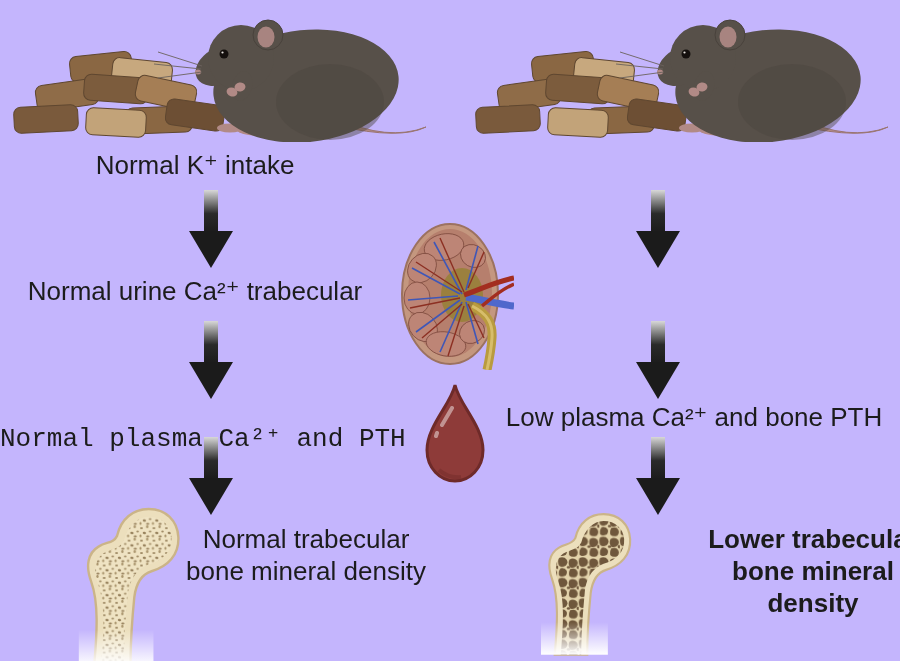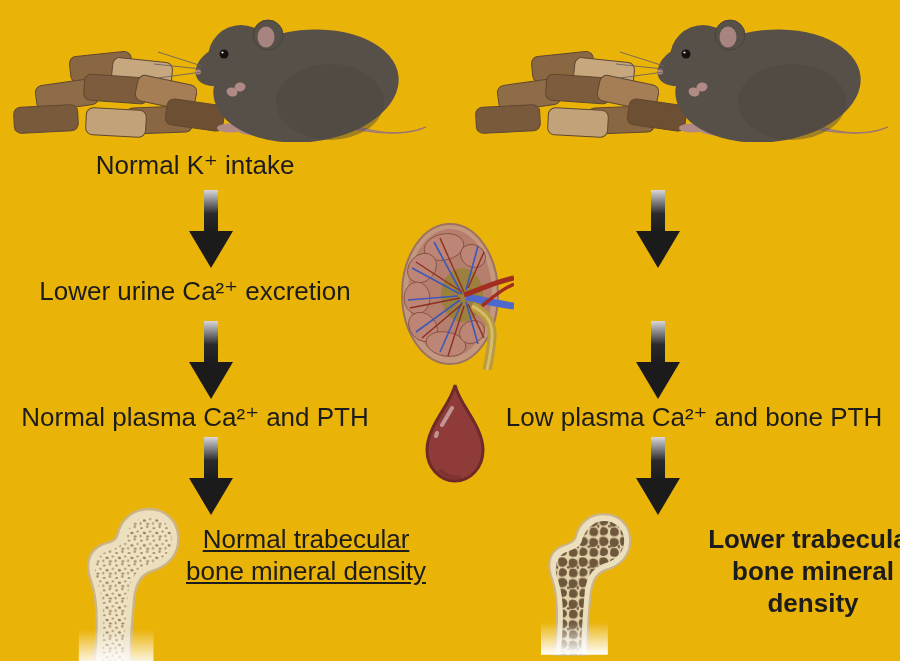--- a/index.html
+++ b/index.html
@@ -1,17 +1,17 @@
 <!DOCTYPE html>
 <html><head>
 <meta charset="utf-8">
 <style>
   html,body{margin:0;padding:0;background:#ffffff;}
   .canvas{
-    position:relative;width:900px;height:661px;background:#eab308;
+    position:relative;width:900px;height:661px;background:#c4b5fd;
     overflow:hidden;font-family:"Liberation Sans","DejaVu Sans",sans-serif;
     color:#1c1c1c;
   }
   .abs{position:absolute;}
   .label{
     position:absolute;font-size:26px;line-height:30px;text-align:center;
     color:#1c1c1c;white-space:nowrap;
   }
   .label.two-line{white-space:pre-line;line-height:32px;}
   svg{display:block;}
@@ -94,26 +94,26 @@
         </g>
         <ellipse cx="234" cy="80" rx="10" ry="15" fill="#575049" transform="rotate(14 234 80)"></ellipse>
         <ellipse cx="224" cy="86" rx="5.5" ry="4.5" fill="#b18a86" transform="rotate(18 224 86)"></ellipse>
         <ellipse cx="232" cy="81" rx="5.5" ry="4.5" fill="#b18a86" transform="rotate(-10 232 81)"></ellipse>
       </g>
     </svg>
   </div>
 
   <div class="label" style="left:5px;top:150px;width:380px;">Normal K⁺ intake</div>
 
-  <div class="label" style="left:0px;top:276px;width:390px;">Lower urine Ca²⁺ excretion</div>
-
-  <div class="label" style="left:0px;top:402px;width:390px;">Normal plasma Ca²⁺ and PTH</div>
+  <div class="label" style="left:0px;top:276px;width:390px;">Normal urine Ca²⁺ trabecular</div>
+
+  <div class="label" style="left:0px;top:424px;width:390px;font-family:Liberation Mono, monospace;">Normal plasma Ca²⁺ and PTH</div>
   <div class="label" style="left:499px;top:402px;width:390px;">Low plasma Ca²⁺ and bone PTH</div>
 
-  <div class="label two-line" style="left:181px;top:523px;width:250px;text-decoration:underline;">Normal trabecular
+  <div class="label two-line" style="left:181px;top:523px;width:250px;">Normal trabecular
 bone mineral density</div>
   <div class="label two-line" style="left:688px;top:523px;width:250px;font-weight:bold;">Lower trabecular
 bone mineral density</div>
 
   <div class="abs" style="left:188px;top:190px;">
     <svg width="46" height="78" viewBox="0 0 46 78">
       <defs>
           <linearGradient id="ag" x1="0" y1="0" x2="0" y2="1">
         <stop offset="0" stop-color="#d8d8d8"></stop>
             <stop offset="0.55" stop-color="#2a2a2a"></stop>

